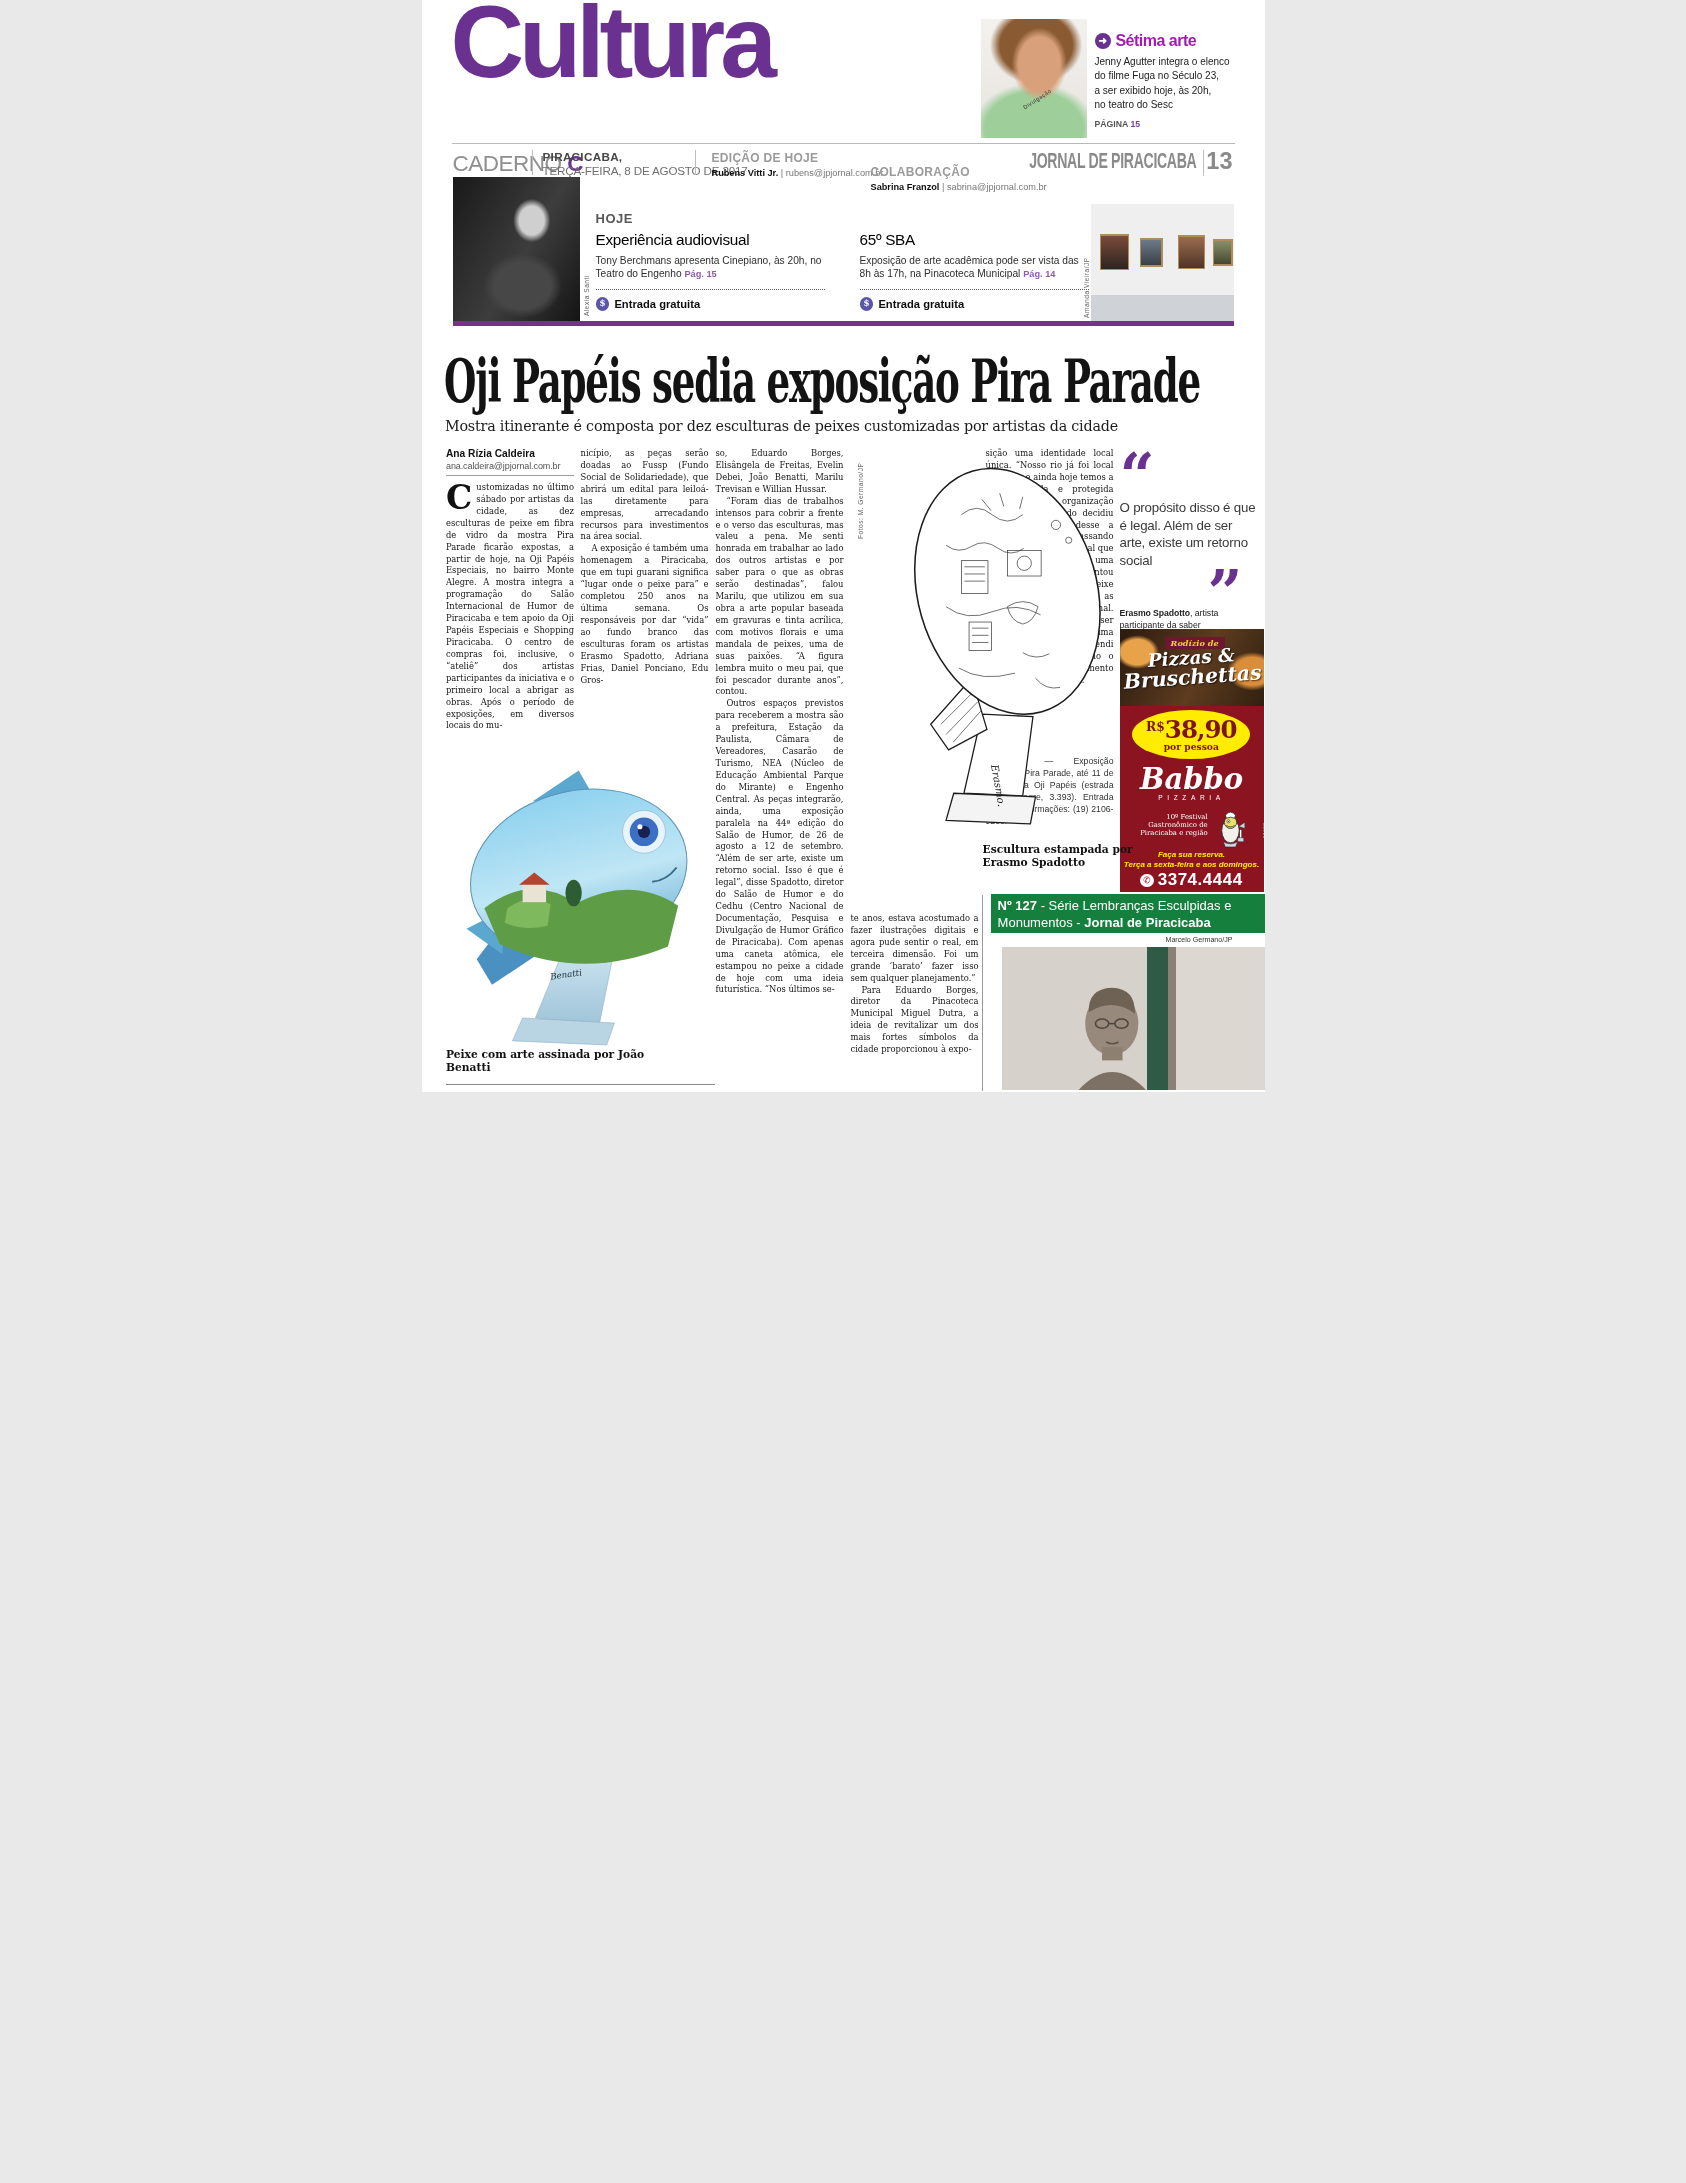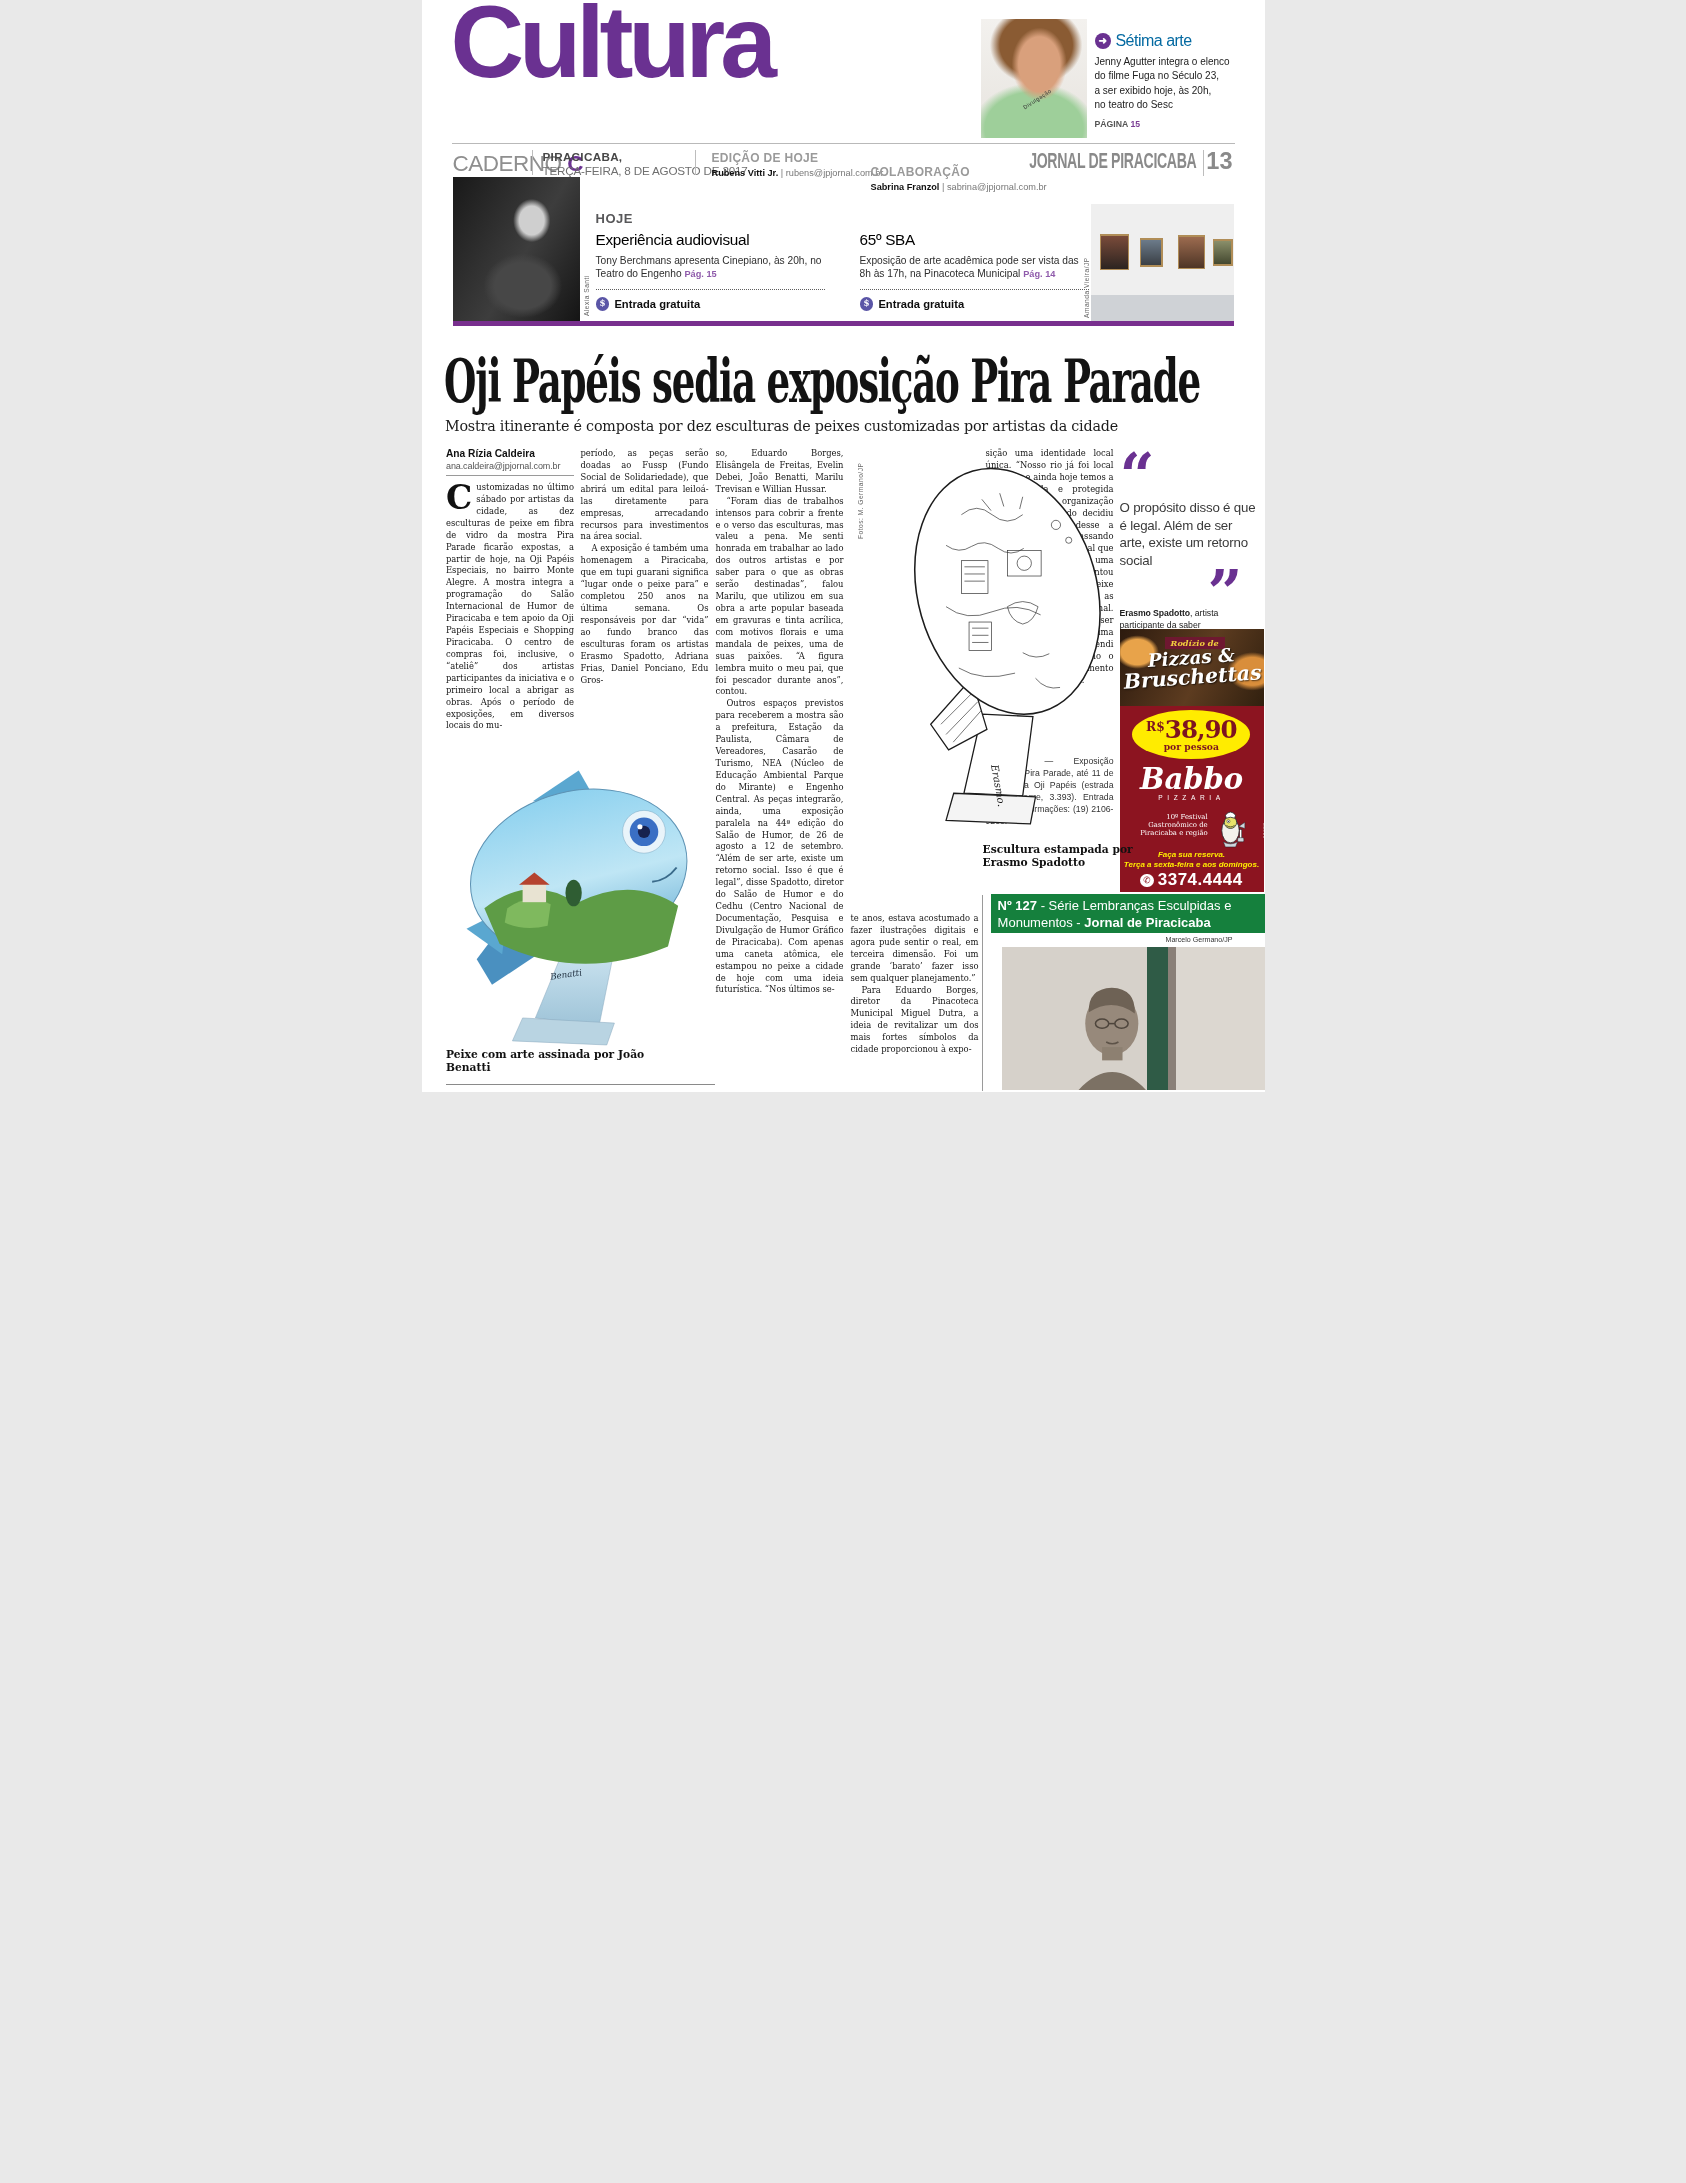--- a/index.html
+++ b/index.html
@@ -14,21 +14,21 @@
      background:
        radial-gradient(46px 61px at 55% 38%,#d9a07c 0 45%,rgba(217,160,124,0) 60%),
        radial-gradient(66px 56px at 52% 22%,#8a5b33 0 55%,rgba(138,91,51,0) 70%),
        radial-gradient(82px 61px at 50% 92%,#9ecf9a 0 60%,rgba(158,207,154,0) 75%),
        linear-gradient(#f3f1ee,#e7e4df);}
   .divulg{left:40px;top:77px;font-size:5.6px;color:#333;transform:rotate(-33deg);letter-spacing:0.5px;}
   .teaser{left:673px;top:32px;width:168px;}
   .teaser-head{display:flex;align-items:center;gap:4.6px;}
   .arrow-ic{width:16.3px;height:16.3px;border-radius:50%;background:#6a3191;color:#fff;
             font-size:10.2px;line-height:16.3px;text-align:center;font-weight:700;}
-  .teaser-title{font-size:16px;font-weight:400;color:#0369a1;letter-spacing:-0.5px;}
+  .teaser-title{font-size:16px;font-weight:700;color:#a21caf;letter-spacing:-0.5px;}
   .teaser-line{font-size:10px;color:#222;line-height:1.44;}
   .teaser-lines{margin-top:5.1px;}
   .pagina{margin-top:6.1px;font-size:8.7px;font-weight:700;color:#555;}
   .pagina b{color:#7b3f94;}
 
   
   .strip-rule{left:30px;top:143px;width:783px;height:1px;background:#b9b9b9;}
   .caderno{left:31px;top:151px;font-size:22.5px;color:#8f8f8f;letter-spacing:-0.5px;}
   .caderno b{color:#6a3191;}
   .vdiv{width:0.5px;background:#bdbdbd;}
@@ -245,21 +245,21 @@
   <div class="abs byline">
     <div class="nm">Ana Rízia Caldeira</div>
     <div class="em">ana.caldeira@jpjornal.com.br</div>
   </div>
 
   <div class="abs col c1">
     <p><span class="dropcap">C</span><span>ustomizadas no último sábado por artistas da cidade, as dez esculturas de peixe em fibra de vidro da mostra Pira Parade ficarão expostas, a partir de hoje, na Oji Papéis Especiais, no bairro Monte Alegre. A mostra integra a programação do Salão Internacional de Humor de Piracicaba e tem apoio da Oji Papéis Especiais e Shopping Piracicaba. O centro de compras foi, inclusive, o “ateliê” dos artistas participantes da iniciativa e o primeiro local a abrigar as obras. Após o período de exposições, em diversos locais do mu-</span></p>
   </div>
 
   <div class="abs col c2">
-    <p>período, as peças serão doadas ao Fussp (Fundo Social de Solidariedade), que abrirá um edital para leiloá-las diretamente para empresas, arrecadando recursos para investimentos na área social.</p>
+    <p>nicípio, as peças serão doadas ao Fussp (Fundo Social de Solidariedade), que abrirá um edital para leiloá-las diretamente para empresas, arrecadando recursos para investimentos na área social.</p>
     <p class="ind">A exposição é também uma homenagem a Piracicaba, que em tupi guarani significa “lugar onde o peixe para” e completou 250 anos na última semana. Os responsáveis por dar “vida” ao fundo branco das esculturas foram os artistas Erasmo Spadotto, Adriana Frias, Daniel Ponciano, Edu Gros-</p>
   </div>
 
   <div class="abs col c3">
     <p>so, Eduardo Borges, Elisângela de Freitas, Evelin Debei, João Benatti, Marilu Trevisan e Willian Hussar.</p>
     <p class="ind">“Foram dias de trabalhos intensos para cobrir a frente e o verso das esculturas, mas valeu a pena. Me senti honrada em trabalhar ao lado dos outros artistas e por saber para o que as obras serão destinadas”, falou Marilu, que utilizou em sua obra a arte popular baseada em gravuras e tinta acrílica, com motivos florais e uma mandala de peixes, uma de suas paixões. “A figura lembra muito o meu pai, que foi pescador durante anos”, contou.</p>
     <p class="ind">Outros espaços previstos para receberem a mostra são a prefeitura, Estação da Paulista, Câmara de Vereadores, Casarão de Turismo, NEA (Núcleo de Educação Ambiental Parque do Mirante) e Engenho Central. As peças integrarão, ainda, uma exposição paralela na 44ª edição do Salão de Humor, de 26 de agosto a 12 de setembro. “Além de ser arte, existe um retorno social. Isso é que é legal”, disse Spadotto, diretor do Salão de Humor e do Cedhu (Centro Nacional de Documentação, Pesquisa e Divulgação de Humor Gráfico de Piracicaba). Com apenas uma caneta atômica, ele estampou no peixe a cidade de hoje com uma ideia futurística. “Nos últimos se-</p>
   </div>
 
   <div class="abs col c4">

